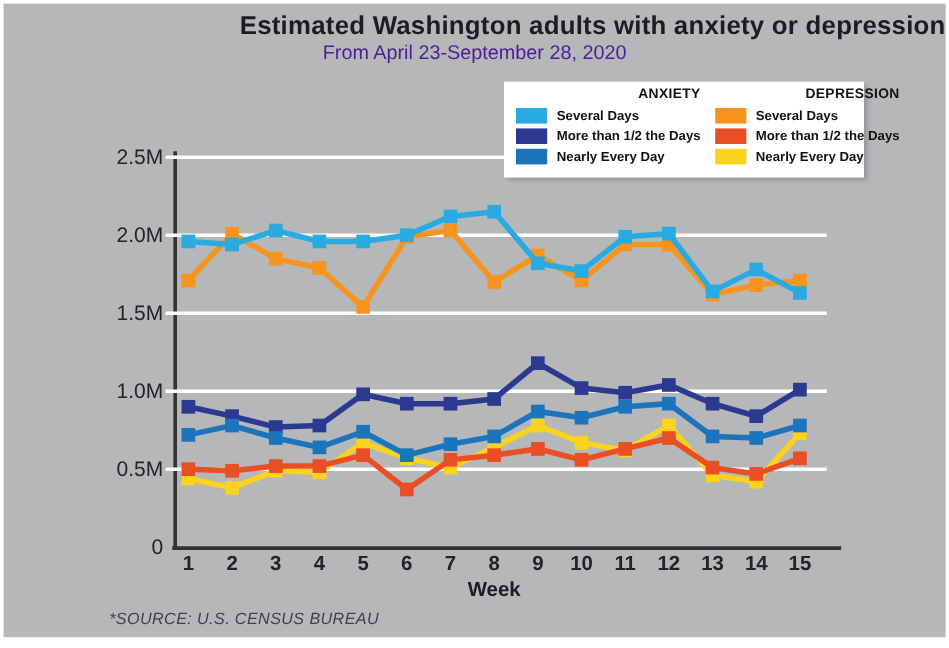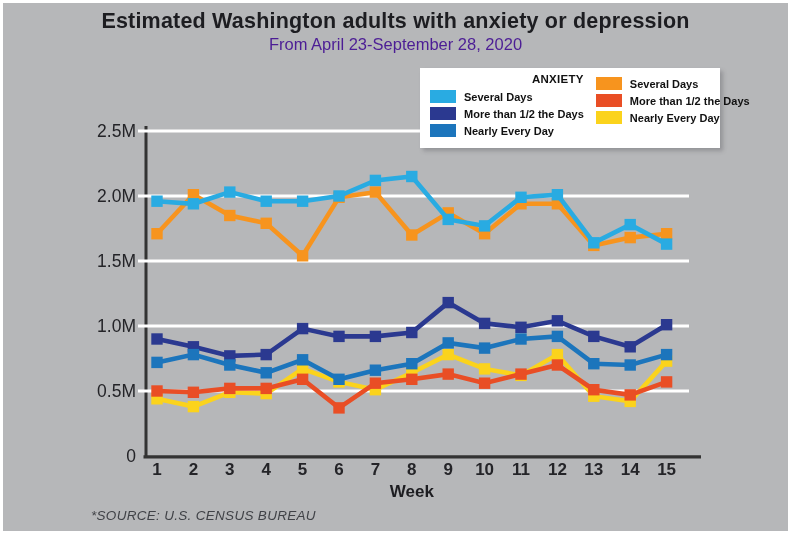--- a/index.html
+++ b/index.html
@@ -1,18 +1,18 @@
 <!DOCTYPE html>
 <html><head>
 <meta charset="utf-8">
 <style>
   html,body{margin:0;padding:0;background:#ffffff;font-family:"Liberation Sans",sans-serif;}
   #stage{position:relative;width:791px;height:540px;background:#ffffff;overflow:hidden;}
   #panel{position:absolute;left:3px;top:3px;width:785px;height:528px;background:#b6b7b9;}
-  #chart-title{position:absolute;left:0;top:6px;width:100%;text-align:center;
+  #chart-title{position:absolute;left:0;top:6px;width:100%;text-align:right;
     font-size:21.5px;font-weight:bold;color:#1d1d21;letter-spacing:.2px;}
   #chart-subtitle{position:absolute;left:0;top:32px;width:100%;text-align:center;
     font-size:16.5px;color:#4c1d95;}
   #chart-svg{position:absolute;left:0;top:0;width:791px;height:540px;}
   #legend{position:absolute;left:417px;top:65px;width:300px;height:80px;background:#ffffff;
     display:flex;box-shadow:3px 3px 4px rgba(70,70,75,.30);}
   .legend-col{flex:1;display:flex;flex-direction:column;padding:5px 2px 5px 10px;}
   .legend-header{text-align:right;font-weight:bold;font-size:11.5px;color:#111;
     letter-spacing:.3px;margin-bottom:1px;}
   .legend-item{display:flex;align-items:flex-end;gap:8px;margin-top:4px;}
@@ -169,20 +169,21 @@
               <span class="legend-swatch" style="background: rgb(43, 57, 144);"></span>
               <span class="legend-label">More than 1/2 the Days</span>
             </div>
             <div class="legend-item">
               <span class="legend-swatch" style="background: rgb(28, 117, 188);"></span>
               <span class="legend-label">Nearly Every Day</span>
             </div>
           </div>
       </div>
       <div class="legend-col">
+        <div class="legend-header">DEPRESSION</div>
         <div id="legend-depression-items">
             <div class="legend-item">
               <span class="legend-swatch" style="background: rgb(247, 148, 30);"></span>
               <span class="legend-label">Several Days</span>
             </div>
             <div class="legend-item">
               <span class="legend-swatch" style="background: rgb(233, 78, 37);"></span>
               <span class="legend-label">More than 1/2 the Days</span>
             </div>
             <div class="legend-item">

